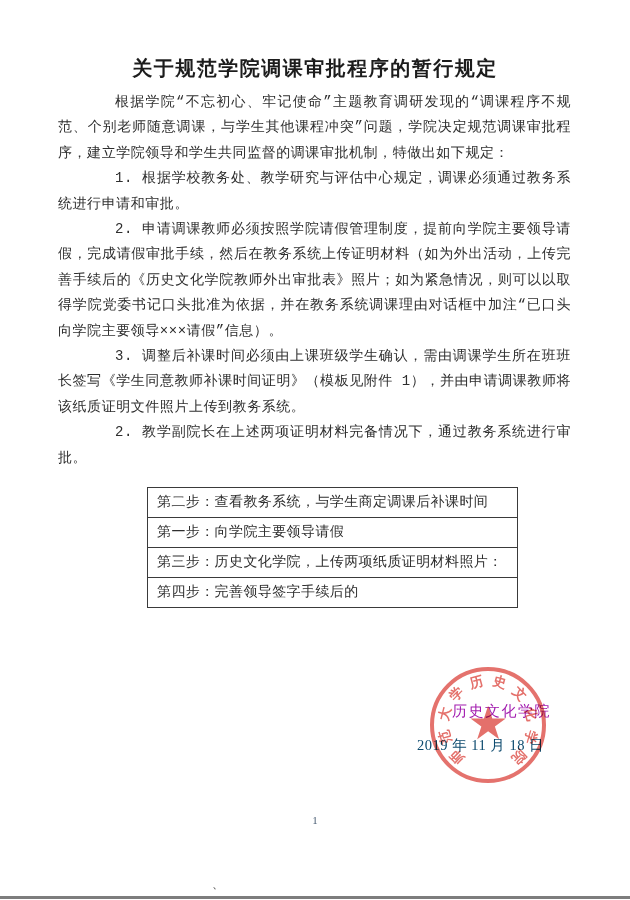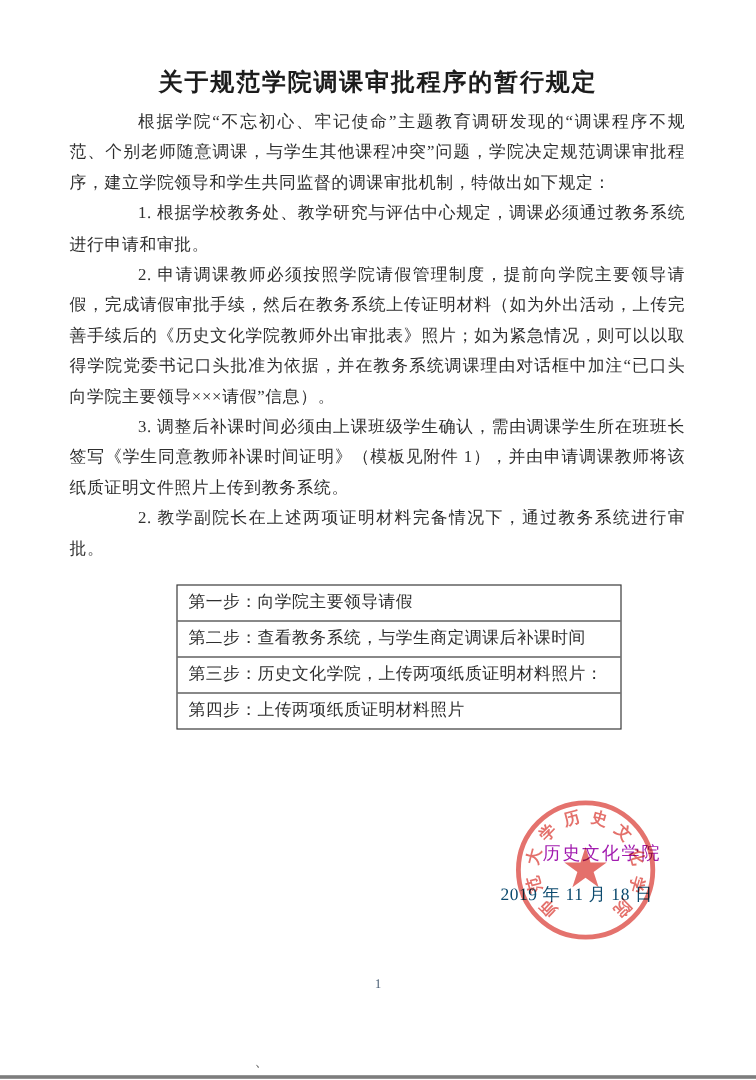--- a/index.html
+++ b/index.html
@@ -22,20 +22,21 @@
     color:#1c1c1c;
   }
   .body-text{
     position:absolute;
     left:58px;top:90px;
     width:513px;
     font-size:14px;
     line-height:25.4px;
     letter-spacing:0.55px;
     text-align:justify;
+    font-family:Liberation Mono, monospace;
   }
   .body-text p{
     margin:0;
     text-indent:57px;
   }
   .proc-table{
     position:absolute;
     left:147px;top:487px;
     width:371px;
     border:1.5px solid #3a3a3a;
@@ -145,30 +146,30 @@
   <div class="body-text">
     <p>根据学院“不忘初心、牢记使命”主题教育调研发现的“调课程序不规范、个别老师随意调课，与学生其他课程冲突”问题，学院决定规范调课审批程序，建立学院领导和学生共同监督的调课审批机制，特做出如下规定：</p>
     <p>1. 根据学校教务处、教学研究与评估中心规定，调课必须通过教务系统进行申请和审批。</p>
     <p>2. 申请调课教师必须按照学院请假管理制度，提前向学院主要领导请假，完成请假审批手续，然后在教务系统上传证明材料（如为外出活动，上传完善手续后的《历史文化学院教师外出审批表》照片；如为紧急情况，则可以以取得学院党委书记口头批准为依据，并在教务系统调课理由对话框中加注“已口头向学院主要领导×××请假”信息）。</p>
     <p>3. 调整后补课时间必须由上课班级学生确认，需由调课学生所在班班长签写《学生同意教师补课时间证明》（模板见附件 1），并由申请调课教师将该纸质证明文件照片上传到教务系统。</p>
     <p>2. 教学副院长在上述两项证明材料完备情况下，通过教务系统进行审批。</p>
   </div>
 
   <div class="proc-table">
     <div class="proc-row">
-      <p class="step-title">第一步：向学院主要领导请假</p>
+      <p class="step-title">第二步：查看教务系统，与学生商定调课后补课时间</p>
     </div>
     <div class="proc-row">
-      <p class="step-title">第二步：查看教务系统，与学生商定调课后补课时间</p>
+      <p class="step-title">第一步：向学院主要领导请假</p>
     </div>
     <div class="proc-row">
       <p class="step-title">第三步：历史文化学院，上传两项纸质证明材料照片：</p>
     </div>
     <div class="proc-row">
-      <p class="step-title">第四步：上传两项纸质证明材料照片</p>
+      <p class="step-title">第四步：完善领导签字手续后的</p>
     </div>
   </div>
 
   <div class="signature-org">历史文化学院</div>
   <div class="signature-date">2019 年 11 月 18 日</div>
 
   <div class="seal">
     <div class="seal-arc">
         <span style="transform: rotate(-136deg) translateY(-44px);">师</span>
         <span style="transform: rotate(-105.778deg) translateY(-44px);">范</span>

